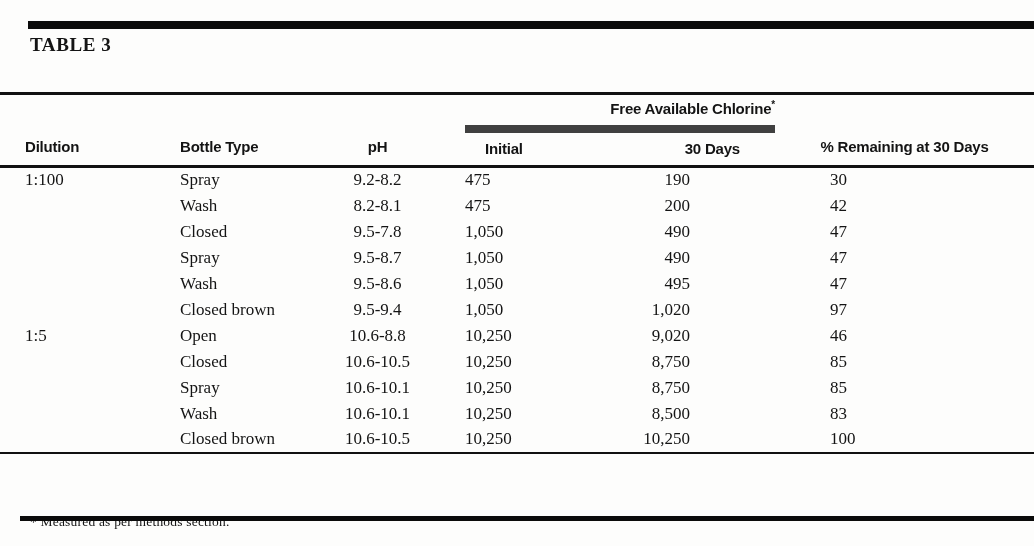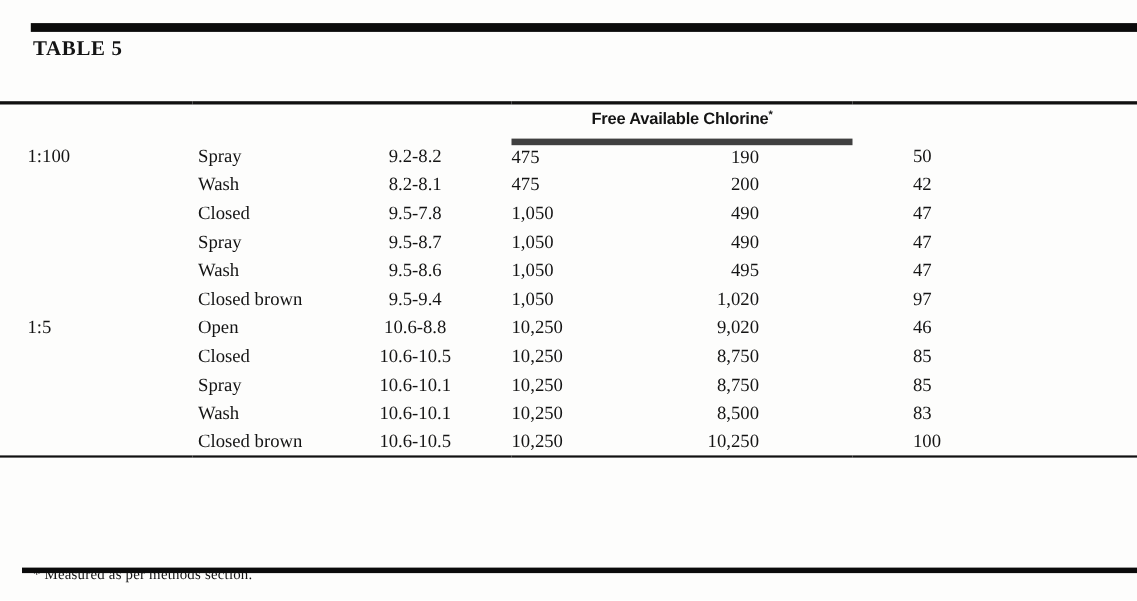--- a/index.html
+++ b/index.html
@@ -36,22 +36,22 @@
   }
   table.main col.c1 { width: 175px; }
   table.main col.c2 { width: 155px; }
   table.main col.c3 { width: 135px; }
   table.main col.c4 { width: 115px; }
   table.main col.c5 { width: 195px; }
   table.main col.c6 { width: 259px; }
   th, td { vertical-align: middle; font-weight: normal; }
   tr.span-row { height: 35px; }
   tr.span-row th.span-head {
-    border-bottom: 6px solid #404040;
-    text-align: center;
+    border-bottom: 8px solid #404040;
+    text-align: right;
     font-family: "Liberation Sans", "DejaVu Sans", sans-serif;
     font-weight: bold; font-size: 15px; letter-spacing: -0.2px;
     padding-bottom: 4px;
   }
   tr.span-row th.span-head sup { font-size: 10px; }
   tr.head-row { height: 38px; }
   tr.head-row th {
     border-bottom: 3px solid #111;
     font-family: "Liberation Sans", "DejaVu Sans", sans-serif;
     font-weight: bold; font-size: 15px; letter-spacing: -0.2px;
@@ -78,47 +78,55 @@
     height: 5px; background: #0b0b0b;
   }
 </style>
 </head>
 <body>
 
 <div class="page">
 
   <div class="top-rule"></div>
 
-  <div class="table-label">TABLE 5</div>
+  <div class="table-label">TABLE 3</div>
 
 
   <table class="main">
     <colgroup>
       <col class="c1">
         <col class="c2">
         <col class="c3">
       <col class="c4">
         <col class="c5">
         <col class="c6">
     </colgroup>
     <thead>
       <tr class="span-row">
         <th colspan="3"></th>
         <th colspan="2" class="span-head"><span>Free Available Chlorine</span><sup>*</sup></th>
         <th></th>
       </tr>
+      <tr class="head-row">
+        <th class="a1">Dilution</th>
+        <th class="a2">Bottle Type</th>
+        <th class="a3">pH</th>
+        <th class="h4">Initial</th>
+        <th class="h5">30 Days</th>
+        <th class="h6">% Remaining at 30 Days</th>
+      </tr>
     </thead>
     <tbody id="tbody">
         <tr>
     <td class="a1">1:100</td>
     <td class="a2">Spray</td>
     <td class="a3">9.2-8.2</td>
     <td class="a4">475</td>
     <td class="a5">190</td>
-    <td class="a6">50</td>
+    <td class="a6">30</td>
   </tr>
         <tr>
     <td class="a1"></td>
     <td class="a2">Wash</td>
     <td class="a3">8.2-8.1</td>
     <td class="a4">475</td>
     <td class="a5">200</td>
     <td class="a6">42</td>
   </tr>
         <tr>

